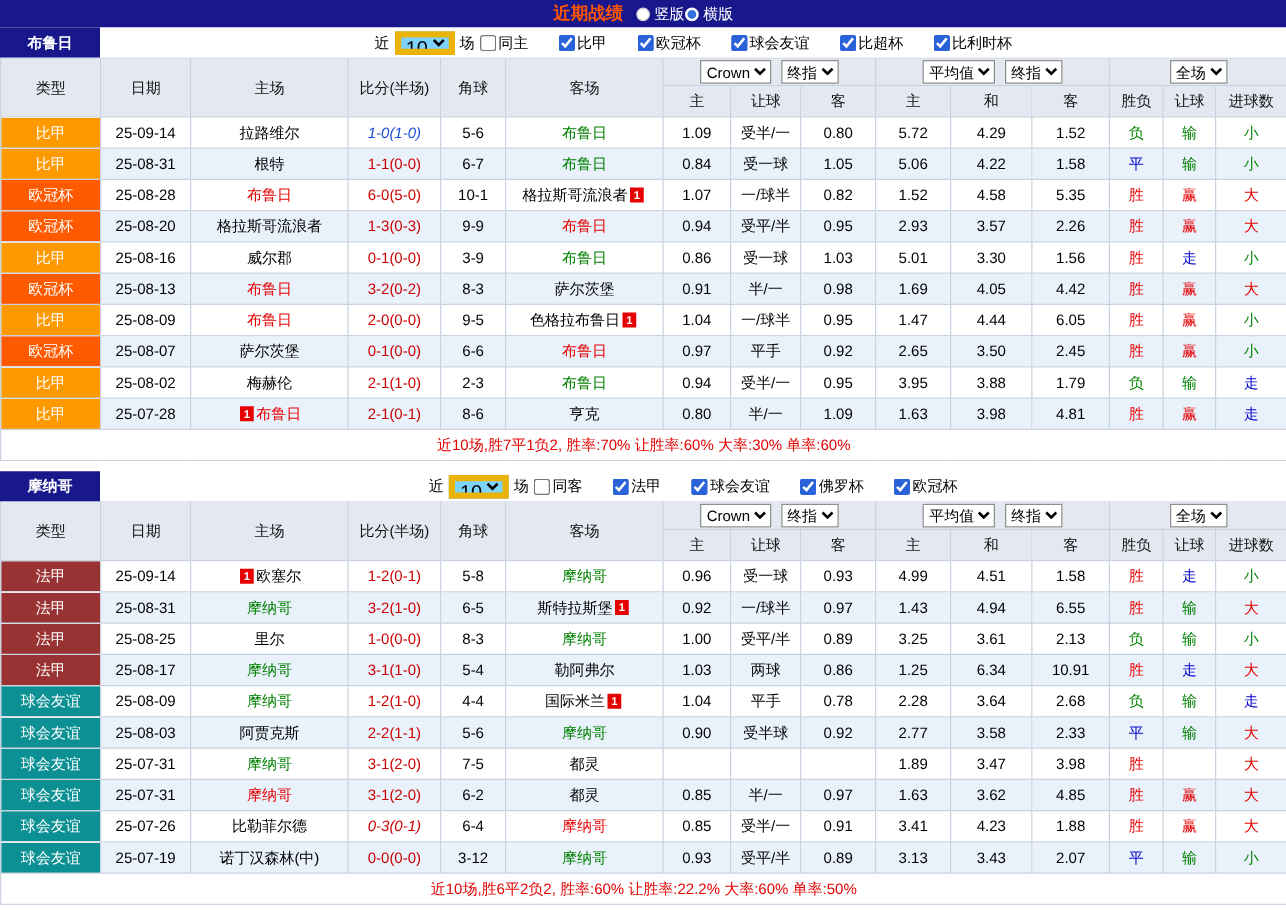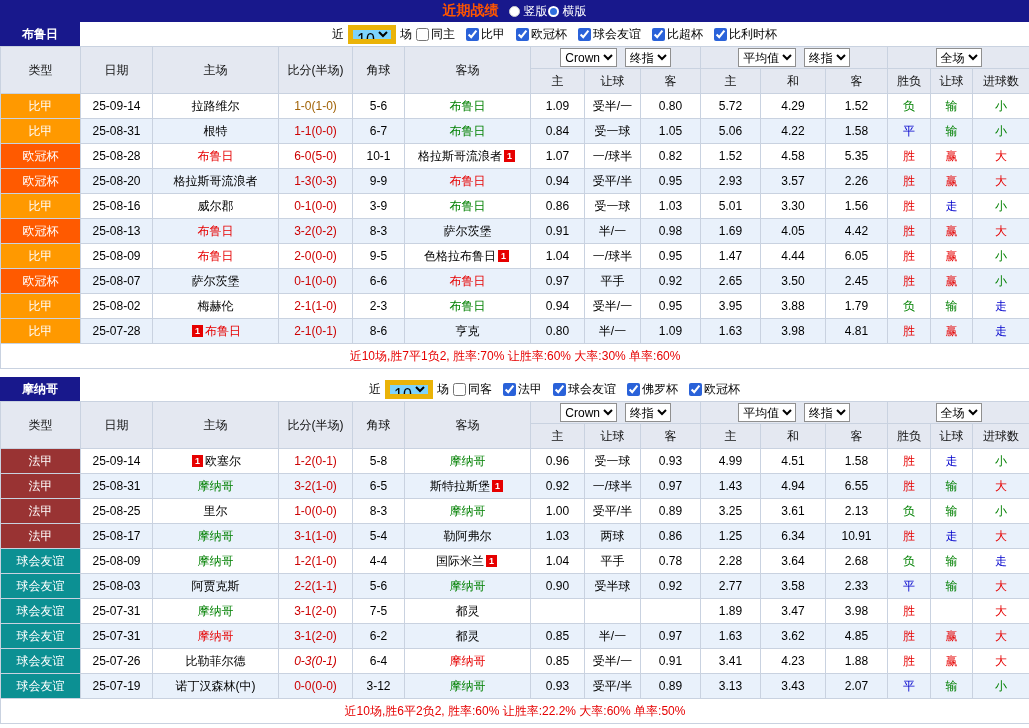--- a/index.html
+++ b/index.html
@@ -18,21 +18,21 @@
   .rdot { width:11px; height:11px; border-radius:50%; background:#fff; border:1px solid #cfcfcf; display:inline-block; }
   .rdot.sel { background:#2f6fde; border:2px solid #fff; }
   .section { width:1029px;border-radius:32px; }
   .filterbar { height:24px; display:flex; align-items:stretch; }
   .team-tab {
     width:80px; background:#18188c; color:#fff; font-weight:bold;
     display:flex; align-items:center; justify-content:center; cursor:pointer;
   }
   .filters { flex:1; display:flex; align-items:center; justify-content:center; gap:4px; background:#fff; }
   .filters select { font-size:16px; height:19px; border:5px solid #eab308; background:#7dd3fc; }
-  .chks { display:inline-flex; align-items:center; gap:11px; }
+  .chks { display:inline-flex; align-items:center; gap:24px; }
   .chk { display:inline-flex; align-items:center; gap:2px; cursor:pointer; }
   input[type=checkbox] { width:13px; height:13px; margin:0; accent-color:#2a62d9; }
   table.stats { width:1029px; border-collapse:collapse; table-layout:fixed; }
   table.stats th, table.stats td {
     border:1px solid #c9d2e0; text-align:center; padding:0;
     overflow:hidden; white-space:nowrap; height:25px; font-weight:normal;
   }
   thead th { background:#e4e8f1; color:#111; height:21px; }
   thead tr.h1 th { height:22px; }
   .ddc select { font-size:12px; height:19px; border:1px solid #8f8f8f; background:#fff; margin:0 2px; }
@@ -144,21 +144,21 @@
         <th>胜负</th>
         <th>让球</th>
         <th>进球数</th>
       </tr>
     </thead>
     <tbody id="tbody0">
         <tr>
           <td class="typecell" style="background: rgb(255, 153, 0);">比甲</td>
           <td>25-09-14</td>
           <td><span style="color: rgb(0, 0, 0);">拉路维尔</span></td>
-          <td style="color: #a16207;">1-0(1-0)</td>
+          <td style="color: #1d4ed8; font-style: italic;">1-0(1-0)</td>
           <td>5-6</td>
           <td><span style="color: rgb(0, 128, 0);">布鲁日</span></td>
           <td>1.09</td>
           <td>受半/一</td>
           <td>0.80</td>
           <td>5.72</td>
           <td>4.29</td>
           <td>1.52</td>
           <td style="color: rgb(0, 128, 0);">负</td>
           <td style="color: rgb(0, 128, 0);">输</td>

